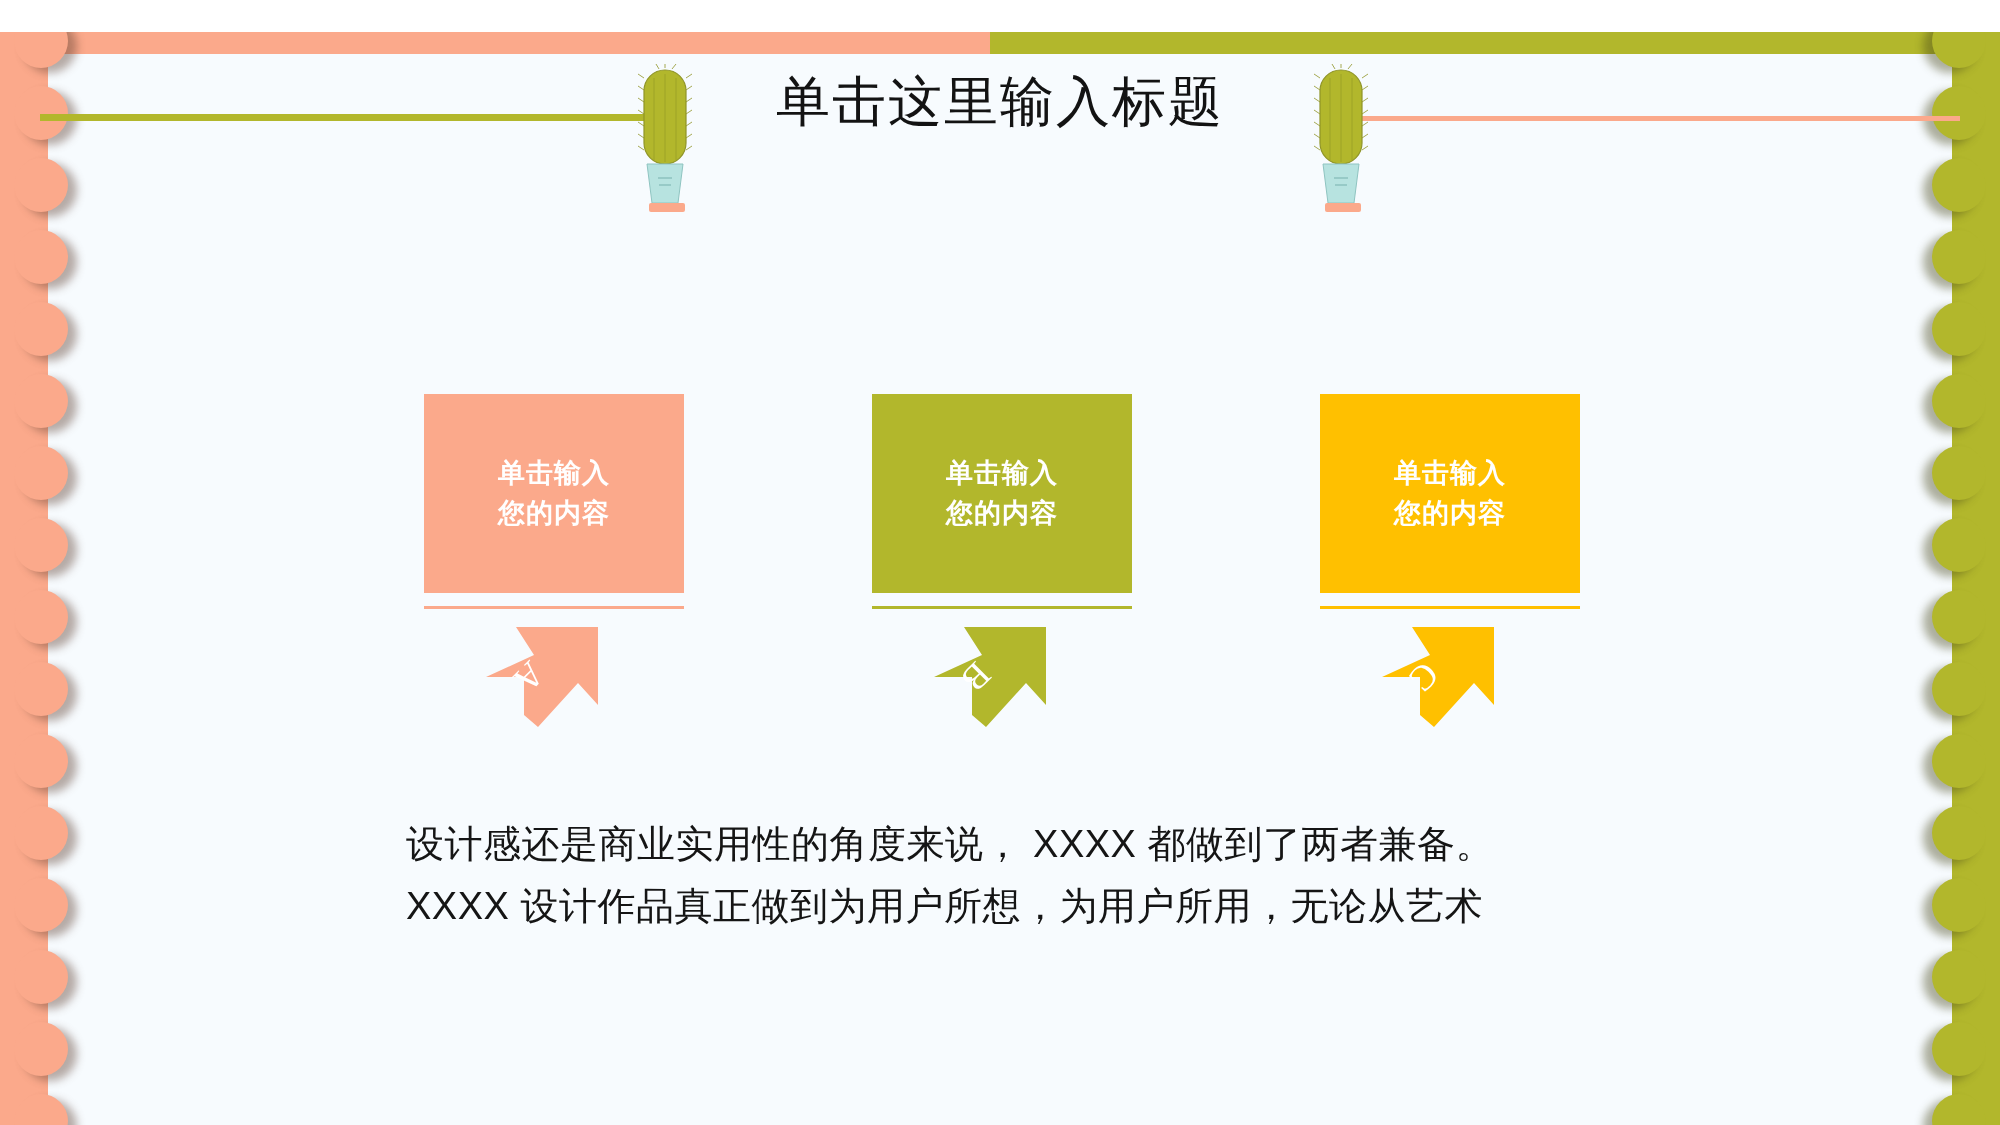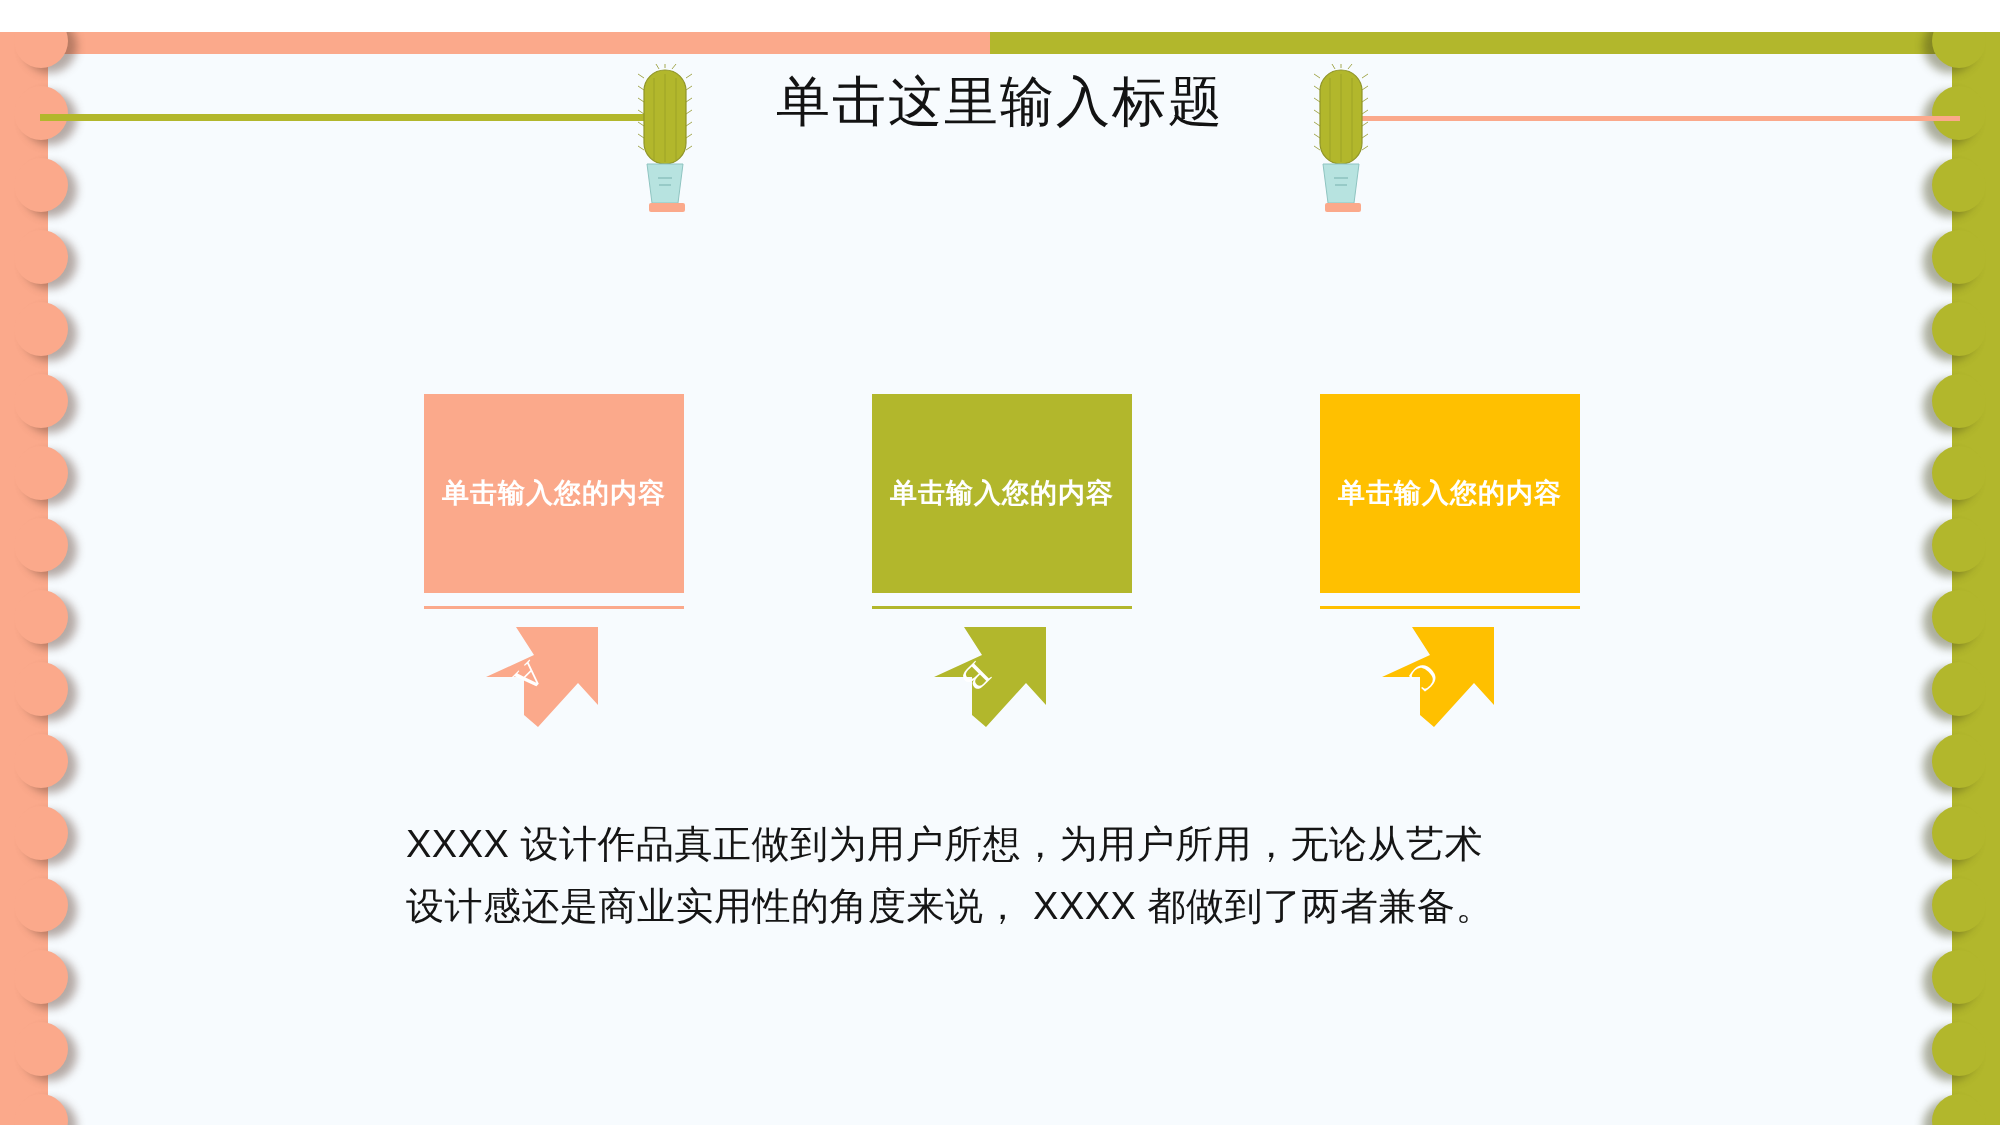--- a/index.html
+++ b/index.html
@@ -125,20 +125,21 @@
     width: 260px;
   }
   .card-0 { left: 424px; }
   .card-1 { left: 872px; }
   .card-2 { left: 1320px; }
 
   .card-box {
     width: 260px;
     height: 199px;
     display: flex;
+    flex-direction: column;
     align-items: center;
     justify-content: center;
     color: #ffffff;
     font-size: 27px;
     font-weight: bold;
     line-height: 1.48;
     letter-spacing: 1px;
   }
   .card-underline {
     margin-top: 13px;
@@ -340,17 +341,17 @@
         <div class="card-arrow">
           <svg viewBox="0 0 118 104" width="118" height="104">
             <path d="M34 2 L116 2 L116 80 L96 58 L56 102 L42 90 L42 52 L4 52 L52 30 Z" fill="#ffc000"></path>
           </svg>
           <div class="arrow-letter">C</div>
         </div>
       </div>
     </div>
 
   <div class="body-text">
+    <div>设计感还是商业实用性的角度来说， XXXX 都做到了两者兼备。</div>
     <div>XXXX 设计作品真正做到为用户所想，为用户所用，无论从艺术</div>
-    <div>设计感还是商业实用性的角度来说， XXXX 都做到了两者兼备。</div>
   </div>
 
 </div>
 
 </body></html>

